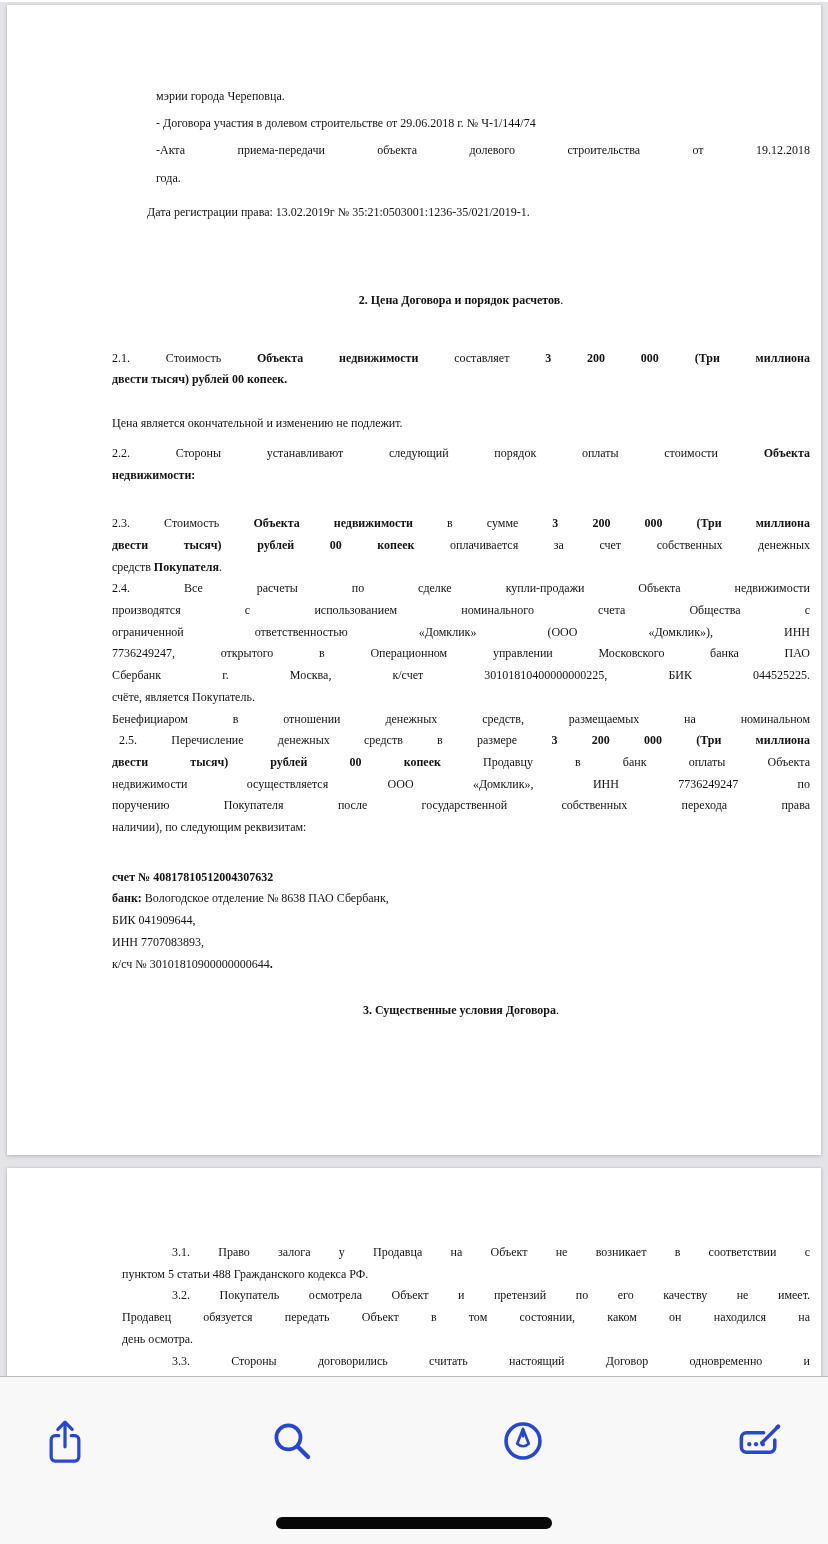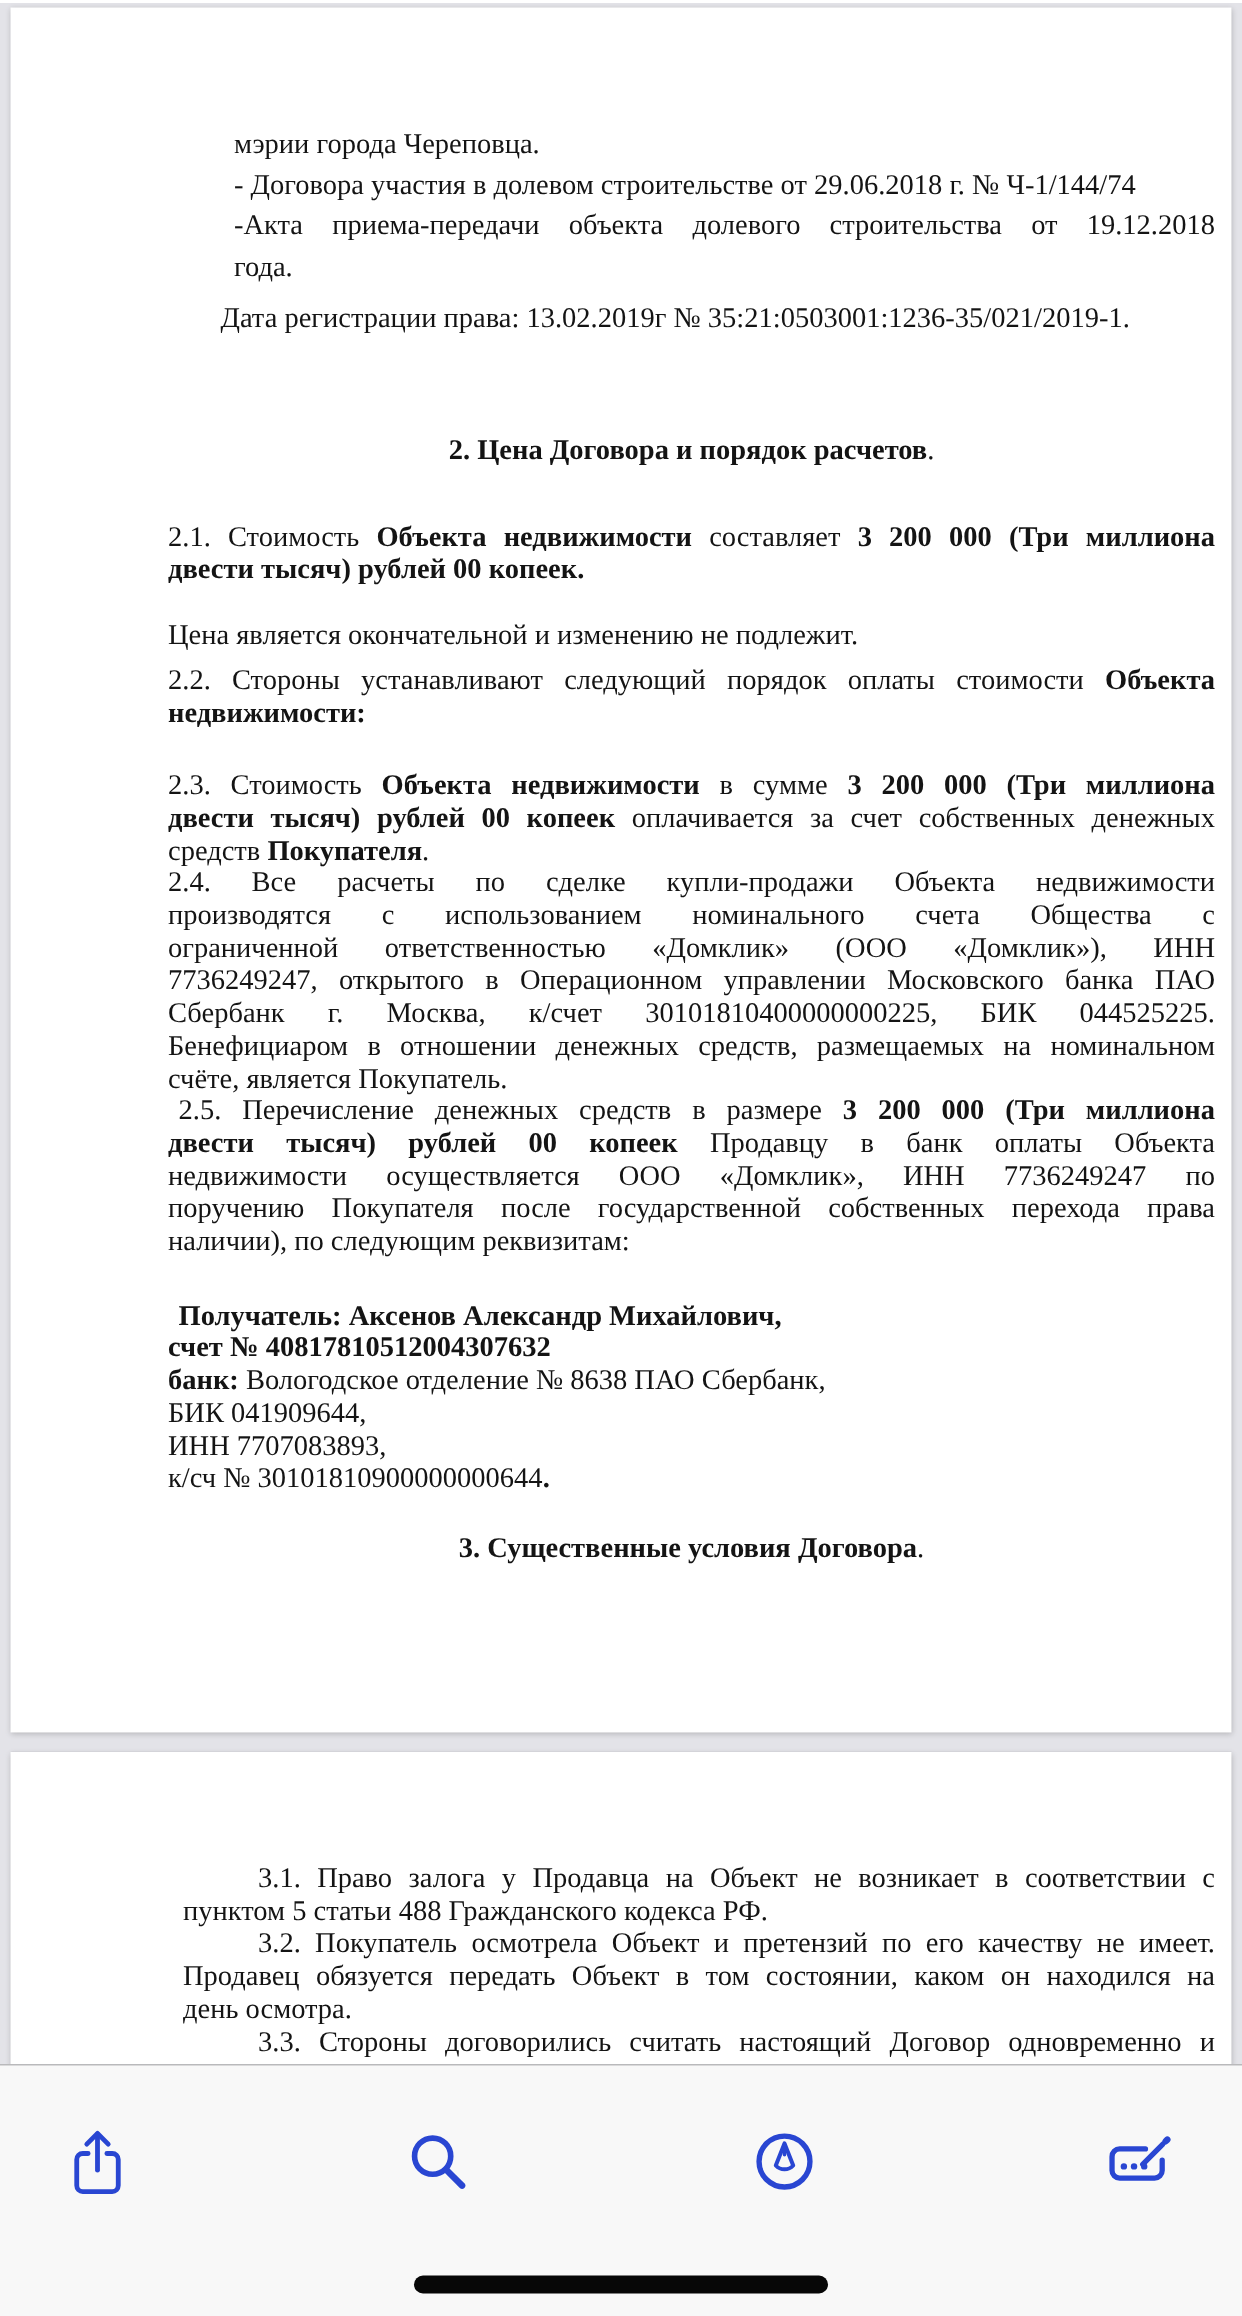--- a/index.html
+++ b/index.html
@@ -11,21 +11,21 @@
   }
   .top-strip{position:absolute;top:0;left:0;width:828px;height:2px;background:#ffffff;z-index:3;}
   .doc-area{position:absolute;inset:0;background:#e3e3e8;}
   .page{
     position:absolute;left:7px;width:814px;background:#ffffff;
     box-shadow:0 1px 4px rgba(0,0,0,0.20), 0 0 1px rgba(0,0,0,0.12);
     box-sizing:border-box;
   }
   .page1{top:5px;height:1150px;padding:78px 11px 0 105px;}
   .page2{top:1168px;height:284px;padding:74px 11px 0 115px;}
-  .ln{font-size:19px;line-height:21.7px;text-align:left;white-space:nowrap;}
+  .ln{font-size:12px;line-height:21.7px;text-align:left;white-space:nowrap;}
   .j{white-space:normal;text-align:justify;text-align-last:justify;}
   .lh27{line-height:27.2px;}
   .b, .ln .b{font-weight:bold;}
   .center{text-align:center;text-align-last:center;white-space:normal;}
   .intro{margin-left:44px;}
   .reg-line{margin-left:35px;margin-top:7px;}
   .h2{margin-top:64px;}
   .p21{margin-top:36px;}
   .price{margin-top:22px;}
   .p22{margin-top:8px;}
@@ -89,34 +89,33 @@
       <div class="ln j"><span class="b">двести тысяч) рублей 00 копеек</span><span> оплачивается за счет собственных денежных</span></div>
       <div class="ln"><span>средств </span><span class="b">Покупателя</span><span>.</span></div>
     </div>
 
     <div>
       <div class="ln j">2.4. Все расчеты по сделке купли-продажи Объекта недвижимости</div>
       <div class="ln j">производятся с использованием номинального счета Общества с</div>
       <div class="ln j">ограниченной ответственностью «Домклик» (ООО «Домклик»), ИНН</div>
       <div class="ln j">7736249247, открытого в Операционном управлении Московского банка ПАО</div>
       <div class="ln j">Сбербанк г. Москва, к/счет 30101810400000000225, БИК 044525225.</div>
+      <div class="ln">счёте, является Покупатель.</div>
       <div class="ln j">Бенефициаром в отношении денежных средств, размещаемых на номинальном</div>
-      <div class="ln">счёте, является Покупатель.</div>
     </div>
 
     <div>
       <div class="ln j sp"><span>2.5. Перечисление денежных средств в размере </span><span class="b">3 200 000 (Три миллиона</span></div>
       <div class="ln j"><span class="b">двести тысяч) рублей 00 копеек</span><span> Продавцу в банк оплаты Объекта</span></div>
       <div class="ln j"><span>недвижимости осуществляется ООО «Домклик», ИНН 7736249247 по</span></div>
       <div class="ln j"><span>поручению Покупателя после государственной собственных перехода права</span></div>
       <div class="ln"><span>наличии), по следующим реквизитам:</span></div>
     </div>
 
     <div class="payee">
-      <div class="ln sp"><span class="b">Получатель: Аксенов Александр Михайлович,</span></div>
       <div class="ln"><span class="b">счет № 40817810512004307632</span></div>
       <div class="ln"><span class="b">банк:</span><span> Вологодское отделение № 8638 ПАО Сбербанк,</span></div>
       <div class="ln"><span>БИК 041909644,</span></div>
       <div class="ln"><span>ИНН 7707083893,</span></div>
       <div class="ln"><span>к/сч № 30101810900000000644</span><span class="b">.</span></div>
     </div>
 
     <div class="ln center h3"><span class="b">3. Существенные условия Договора</span><span>.</span></div>
   </div>
 

